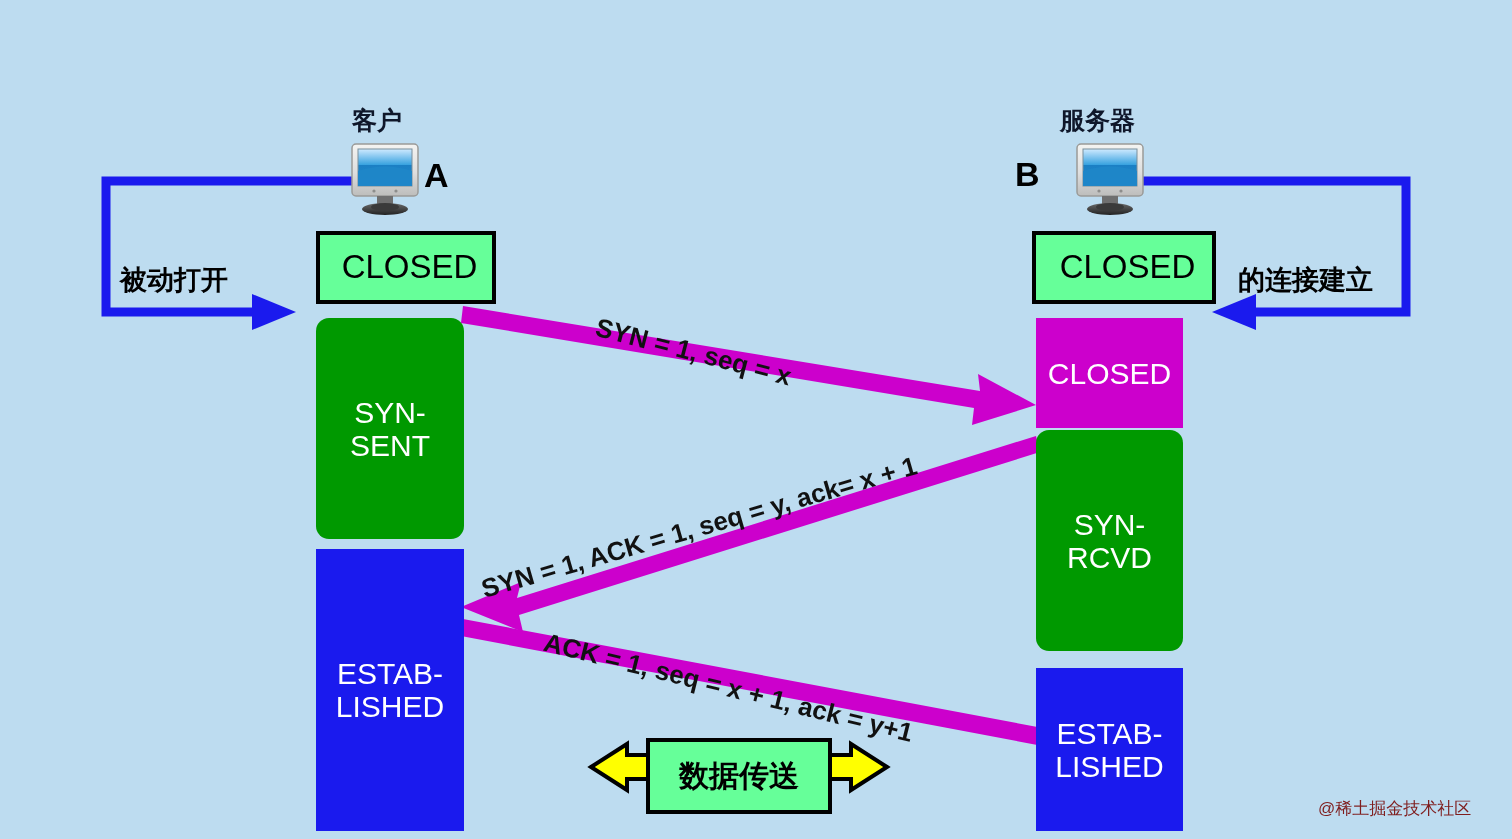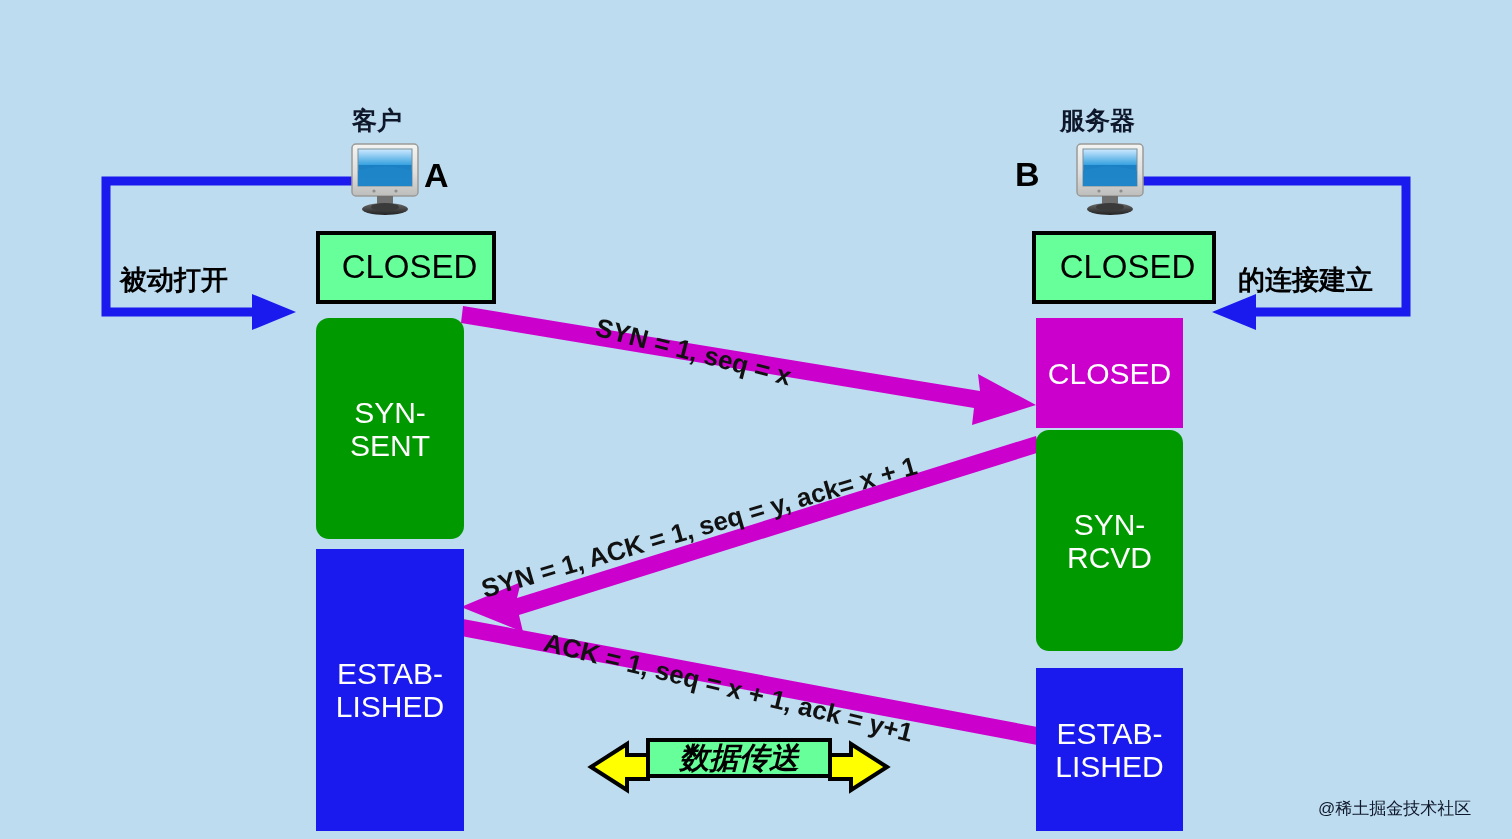--- a/index.html
+++ b/index.html
@@ -135,38 +135,37 @@
     left: 478px; top: 575px;
     transform: rotate(-16deg);
   }
   #seg3-label {
     left: 548px; top: 627px;
     transform: rotate(14deg);
   }
 
   
   #data-transfer-box {
-    left: 646px; top: 738px; width: 186px; height: 40px;
+    left: 646px; top: 738px; width: 186px; height: 76px;
     background: #66ff99;
     border: 4px solid #000000;
     box-sizing: border-box;
     display: flex;
     align-items: center;
     justify-content: center;
     font-size: 30px;
     font-weight: bold;
     color: #000000;
-    font-style: italic;
   }
 
   
   #watermark {
     left: 1318px; top: 797px;
     font-size: 17px;
-    color: #0f172a;
+    color: #7f1d1d;
     white-space: nowrap;
   }
 </style>
 </head>
 <body>
 
 <div id="stage">
 
   <svg id="svg-layer" viewBox="0 0 1512 839" xmlns="http://www.w3.org/2000/svg">
 

